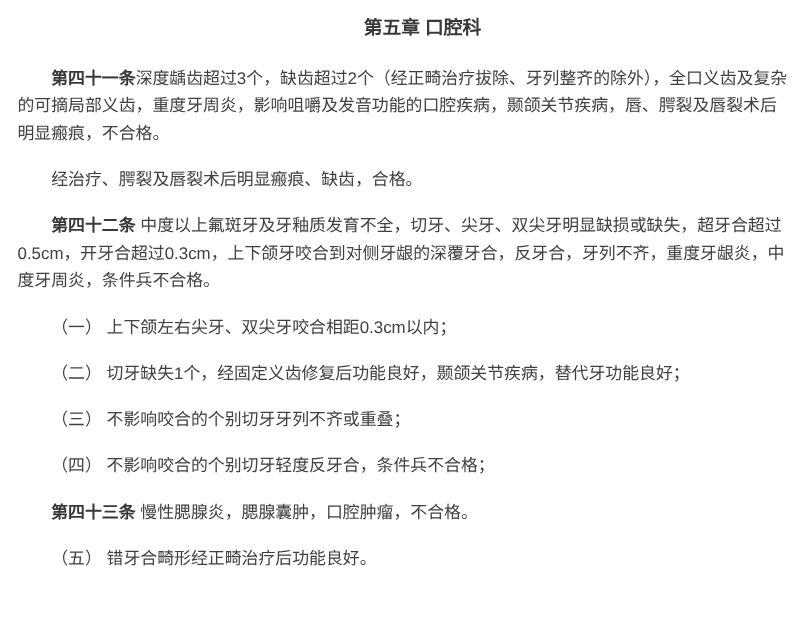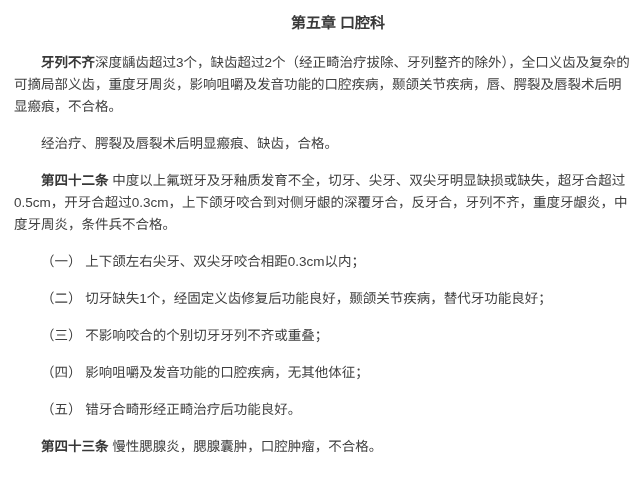--- a/index.html
+++ b/index.html
@@ -37,32 +37,32 @@
     color: #383838;
   }
 </style>
 </head>
 <body>
 
 <div class="article">
 
   <h1>第五章 口腔科</h1>
 
-  <p><strong>牙列不齐</strong><span>深度龋齿超过3个，缺齿超过2个（经正畸治疗拔除、牙列整齐的除外），全口义齿及复杂的可摘局部义齿，重度牙周炎，影响咀嚼及发音功能的口腔疾病，颞颌关节疾病，唇、腭裂及唇裂术后明显瘢痕，不合格。</span></p>
+  <p><strong>第四十一条</strong><span>深度龋齿超过3个，缺齿超过2个（经正畸治疗拔除、牙列整齐的除外），全口义齿及复杂的可摘局部义齿，重度牙周炎，影响咀嚼及发音功能的口腔疾病，颞颌关节疾病，唇、腭裂及唇裂术后明显瘢痕，不合格。</span></p>
 
   <p><span>经治疗、腭裂及唇裂术后明显瘢痕、缺齿，合格。</span></p>
 
   <p><strong>第四十二条</strong><span> 中度以上氟斑牙及牙釉质发育不全，切牙、尖牙、双尖牙明显缺损或缺失，超牙合超过0.5cm，开牙合超过0.3cm，上下颌牙咬合到对侧牙龈的深覆牙合，反牙合，牙列不齐，重度牙龈炎，中度牙周炎，条件兵不合格。</span></p>
 
 
   <p><span>（一） 上下颌左右尖牙、双尖牙咬合相距0.3cm以内；</span></p>
 
   <p><span>（二） 切牙缺失1个，经固定义齿修复后功能良好，颞颌关节疾病，替代牙功能良好；</span></p>
 
   <p><span>（三） 不影响咬合的个别切牙牙列不齐或重叠；</span></p>
 
-  <p><span>（四） 影响咀嚼及发音功能的口腔疾病，无其他体征；</span></p>
+  <p><span>（四） 不影响咬合的个别切牙轻度反牙合，条件兵不合格；</span></p>
+
+  <p><strong>第四十三条</strong><span> 慢性腮腺炎，腮腺囊肿，口腔肿瘤，不合格。</span></p>
 
   <p><span>（五） 错牙合畸形经正畸治疗后功能良好。</span></p>
-
-  <p><strong>第四十三条</strong><span> 慢性腮腺炎，腮腺囊肿，口腔肿瘤，不合格。</span></p>
 
 </div>
 
 </body></html>

